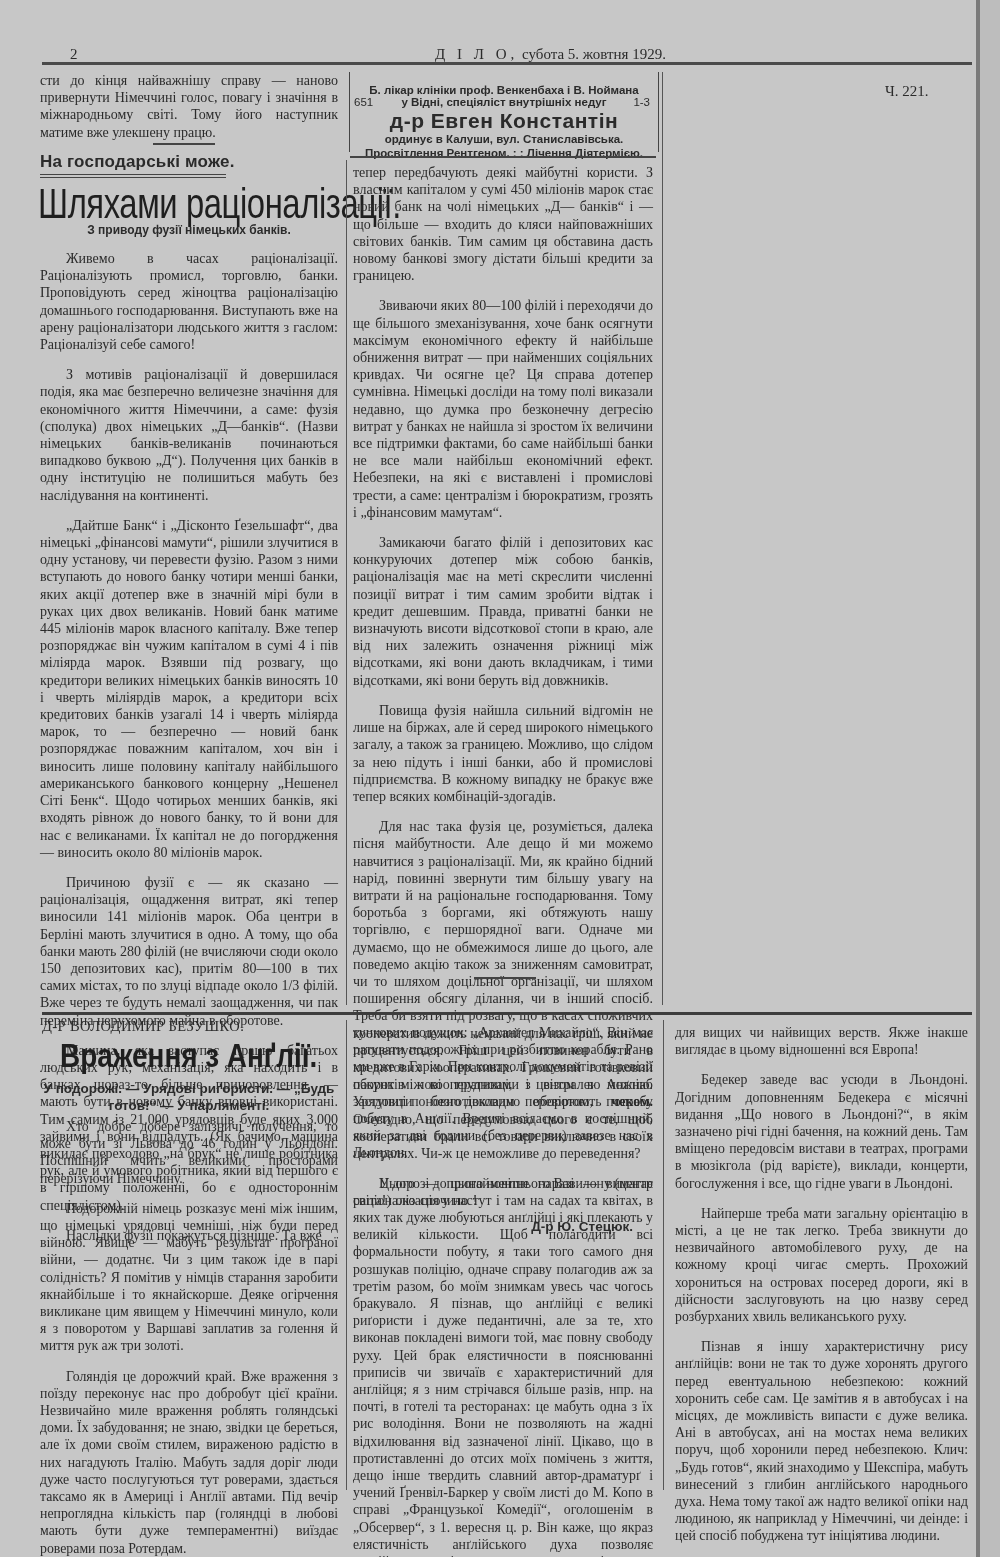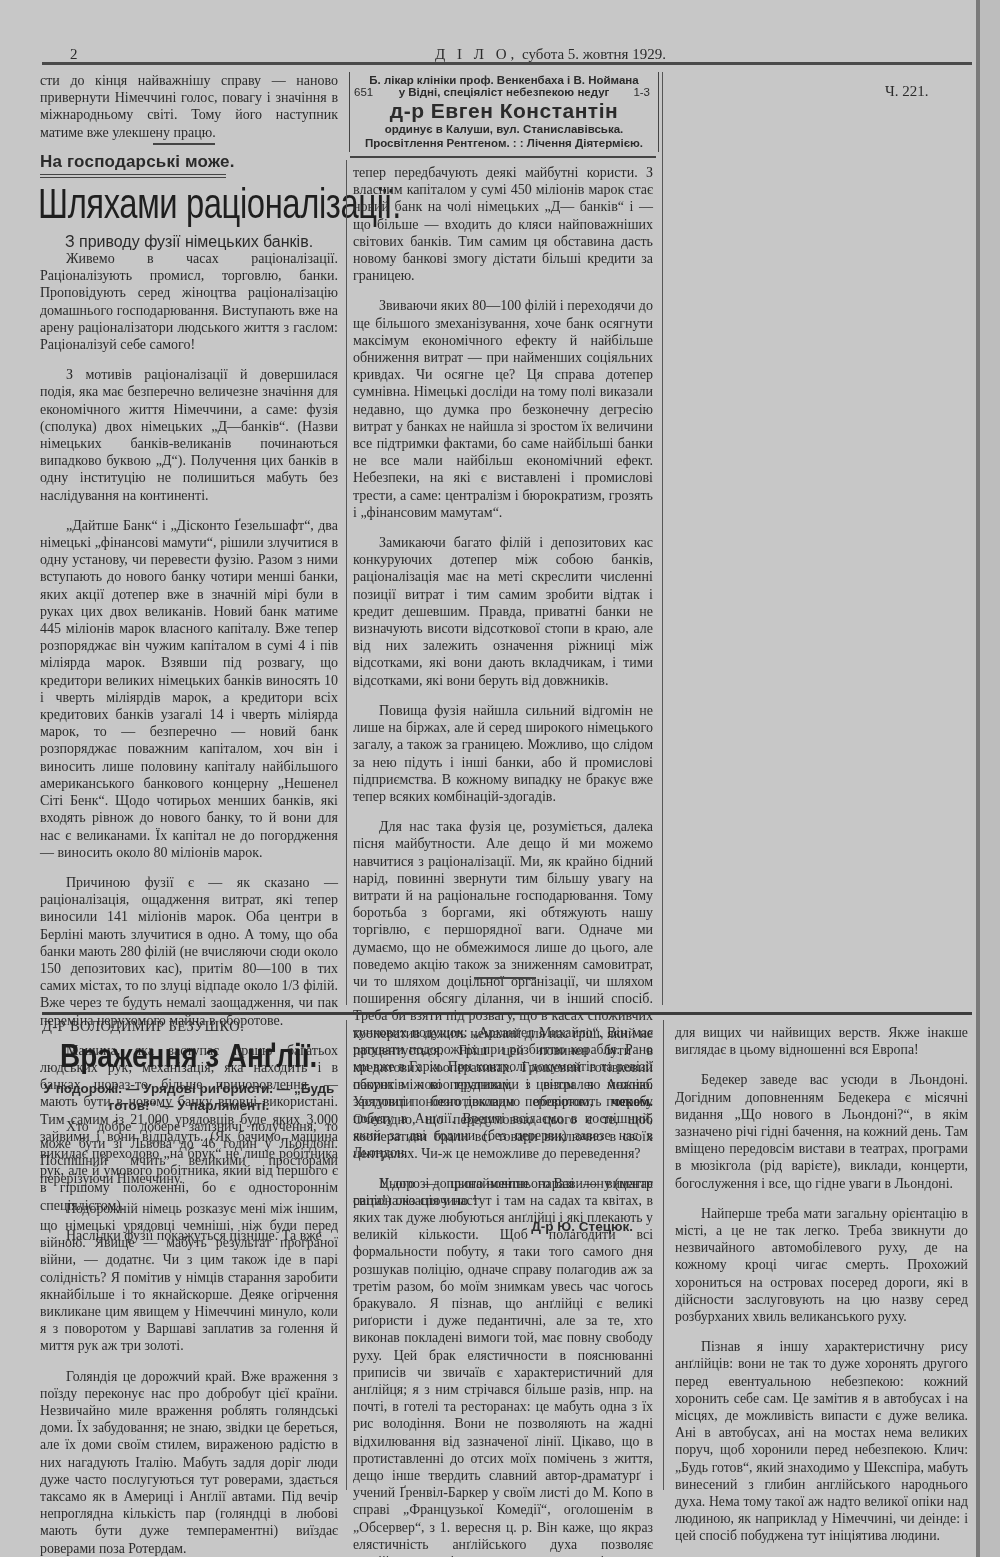--- a/index.html
+++ b/index.html
@@ -24,33 +24,33 @@
   .col { position:absolute; font-family:"Liberation Serif", serif; font-size:14px; line-height:17.2px; text-align:justify; }
   .col p { margin:0; text-indent:26px; }
   .col p + p { margin-top:13px; }
   .col p.noind { text-indent:0; }
   .c1 { left:40px; width:298px; }
   .c2 { left:353px; width:300px; }
   .c3 { left:675px; width:293px; }
   .vrule { position:absolute; width:1px; background:#555; }
 
   .ad { position:absolute; left:349px; top:72px; width:308px; height:80px; border-left:1px solid #444; border-right:1px solid #444; text-align:center; font-family:"Liberation Sans", sans-serif; }
-  .ad .l1 { font-size:11.5px; font-weight:bold; margin-top:2px; }
+  .ad .l1 { font-size:11.5px; font-weight:bold; margin-top:12px; }
   .ad .l2 { font-size:11.5px; font-weight:bold; position:relative; }
   .ad .l2 .code { position:absolute; left:4px; top:0; font-weight:normal; }
   .ad .l2 .rng { position:absolute; right:8px; top:0; font-weight:normal; }
   .ad .name { font-size:21px; font-weight:bold; letter-spacing:0.5px; margin-top:1px; }
   .ad .l4 { font-size:11.5px; font-weight:bold; }
   .ad .l5 { font-size:11.5px; font-weight:bold; margin-top:2px; }
   .ad-bottom { position:absolute; left:350px; top:156px; width:306px; height:2px; background:#444; }
 
   .rubric { position:absolute; left:40px; top:152px; font-family:"Liberation Sans", sans-serif; font-weight:bold; font-size:17px; letter-spacing:0.2px; }
   .rubric-line { position:absolute; left:40px; top:174px; width:186px; height:2px; border-top:1px solid #444; border-bottom:1px solid #444; }
   .headline1 { position:absolute; left:38px; top:180px; font-family:"Liberation Sans", sans-serif; font-size:42px; font-weight:normal; transform:scaleX(0.78); transform-origin:left top; letter-spacing:-0.5px; color:#1f1f1f; }
-  .sub1 { position:absolute; left:40px; top:233px; width:298px; text-align:center; font-weight:normal; font-size:16px; font-family:"Liberation Sans", sans-serif; }
+  .sub1 { position:absolute; left:40px; top:223px; width:298px; text-align:center; font-weight:bold; font-size:12px; font-family:"Liberation Sans", sans-serif; }
   .sep-short { position:absolute; height:2px; background:#444; }
 
   .sig { text-align:right; font-weight:bold; font-family:"Liberation Sans", sans-serif; font-size:13.5px; margin-top:8px !important; padding-right:20px; text-indent:0 !important; }
 
   .rule-mid { position:absolute; top:1012px; left:42px; width:930px; height:3px; background:#3d3d3d; }
   .byline { position:absolute; left:42px; top:1018px; font-size:14.5px; letter-spacing:0.4px; font-family:"Liberation Serif", serif; }
   .headline2 { position:absolute; left:60px; top:1036px; font-family:"Liberation Sans", sans-serif; font-weight:bold; font-size:34px; transform:scaleX(0.82); transform-origin:left top; color:#1f1f1f; }
   .sub2 { position:absolute; left:40px; top:1080px; width:298px; text-align:center; font-weight:bold; font-size:13.5px; line-height:17px; font-family:"Liberation Sans", sans-serif; }
   b.em { font-weight:bold; }
 </style>
@@ -70,21 +70,21 @@
 
 <div class="col c1" style="top:72px;">
   <p class="noind">сти до кінця найважнішу справу — наново привернути Німеччині голос, повагу і значіння в міжнародньому світі. Тому його наступник матиме вже улекшену працю.</p>
 </div>
 <div class="sep-short" style="left:153px; top:143px; width:62px;"></div>
 
 <div class="ad">
   <div class="l1">Б. лікар клініки проф. Венкенбаха і В. Ноймана</div>
   <div class="l2">
     <span class="code">651</span>
-    <span>у Відні, спеціяліст небезпекою недуг</span>
+    <span>у Відні, спеціяліст внутрішніх недуг</span>
     <span class="rng">1-3</span>
   </div>
   <div class="name">д-р Евген Константін</div>
   <div class="l4">ординує в Калуши, вул. Станиславівська.</div>
   <div class="l5">Просвітлення Рентгеном.  : :  Лічення Діятермією.</div>
 </div>
 <div class="ad-bottom"></div>
 
 <div class="rubric">На господарські може.</div>
 <div class="rubric-line"></div>

